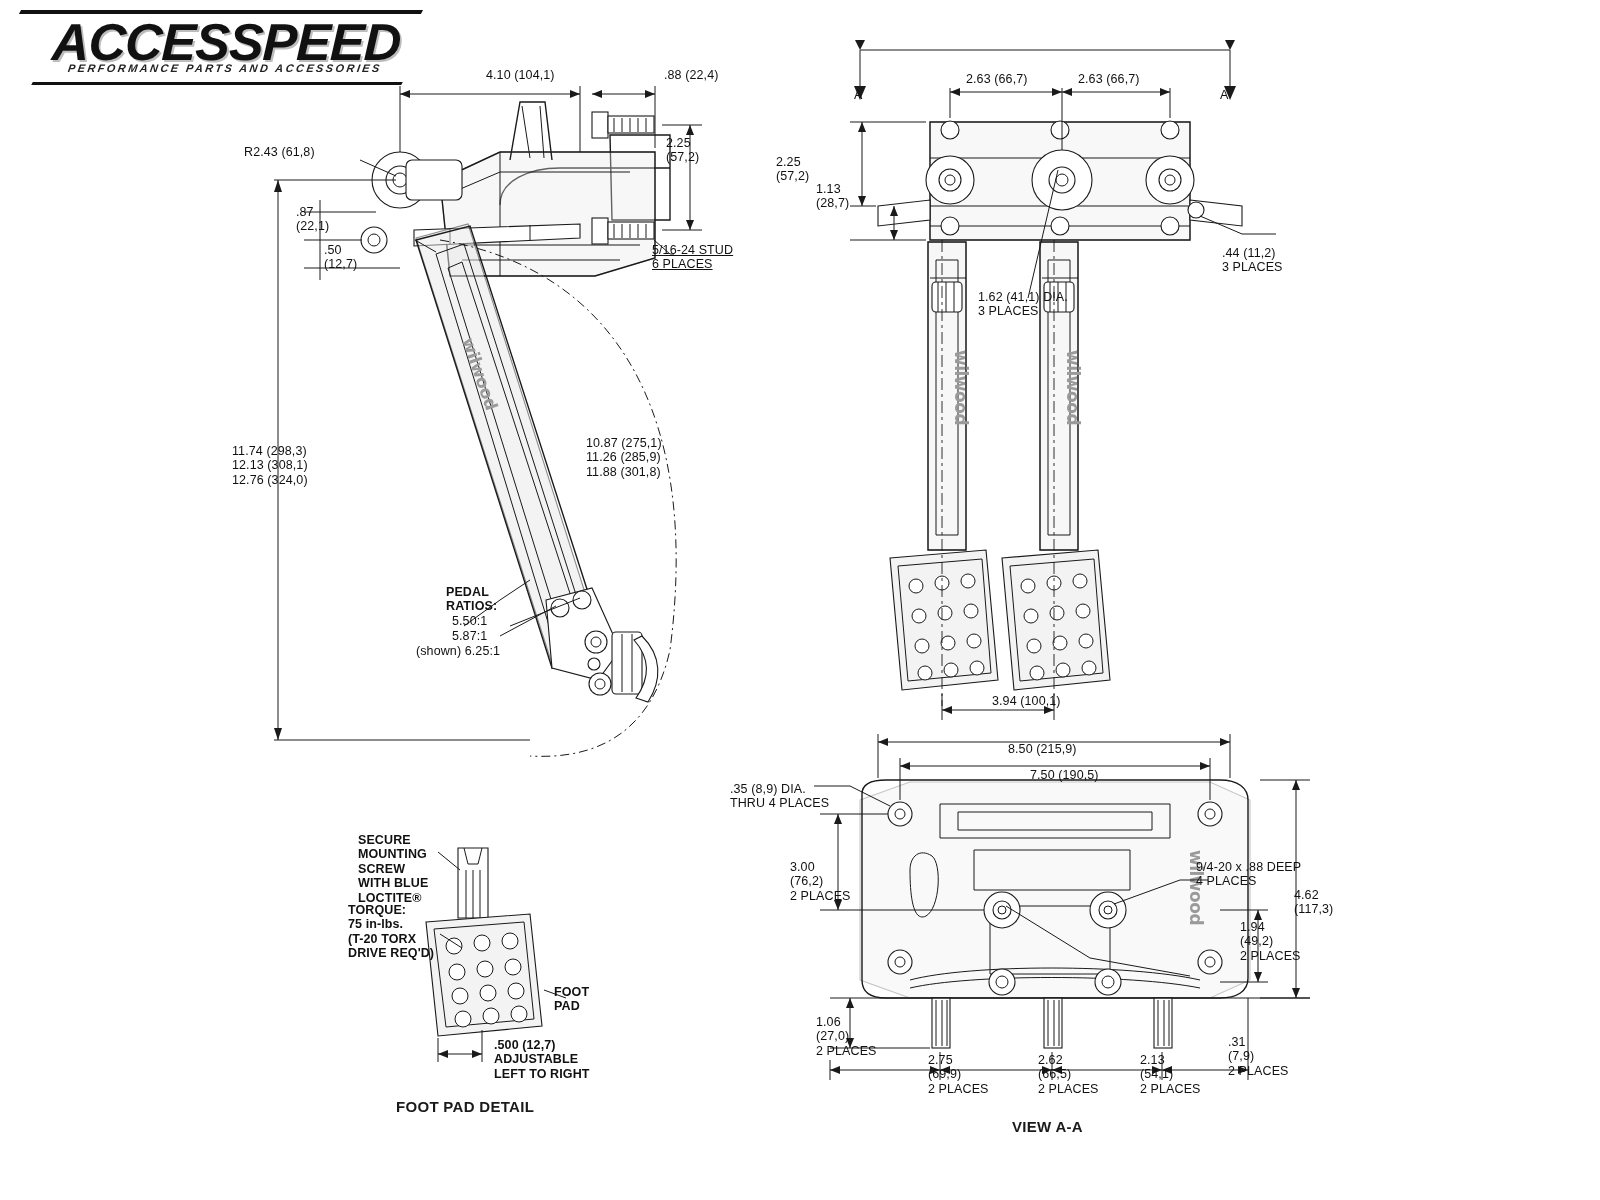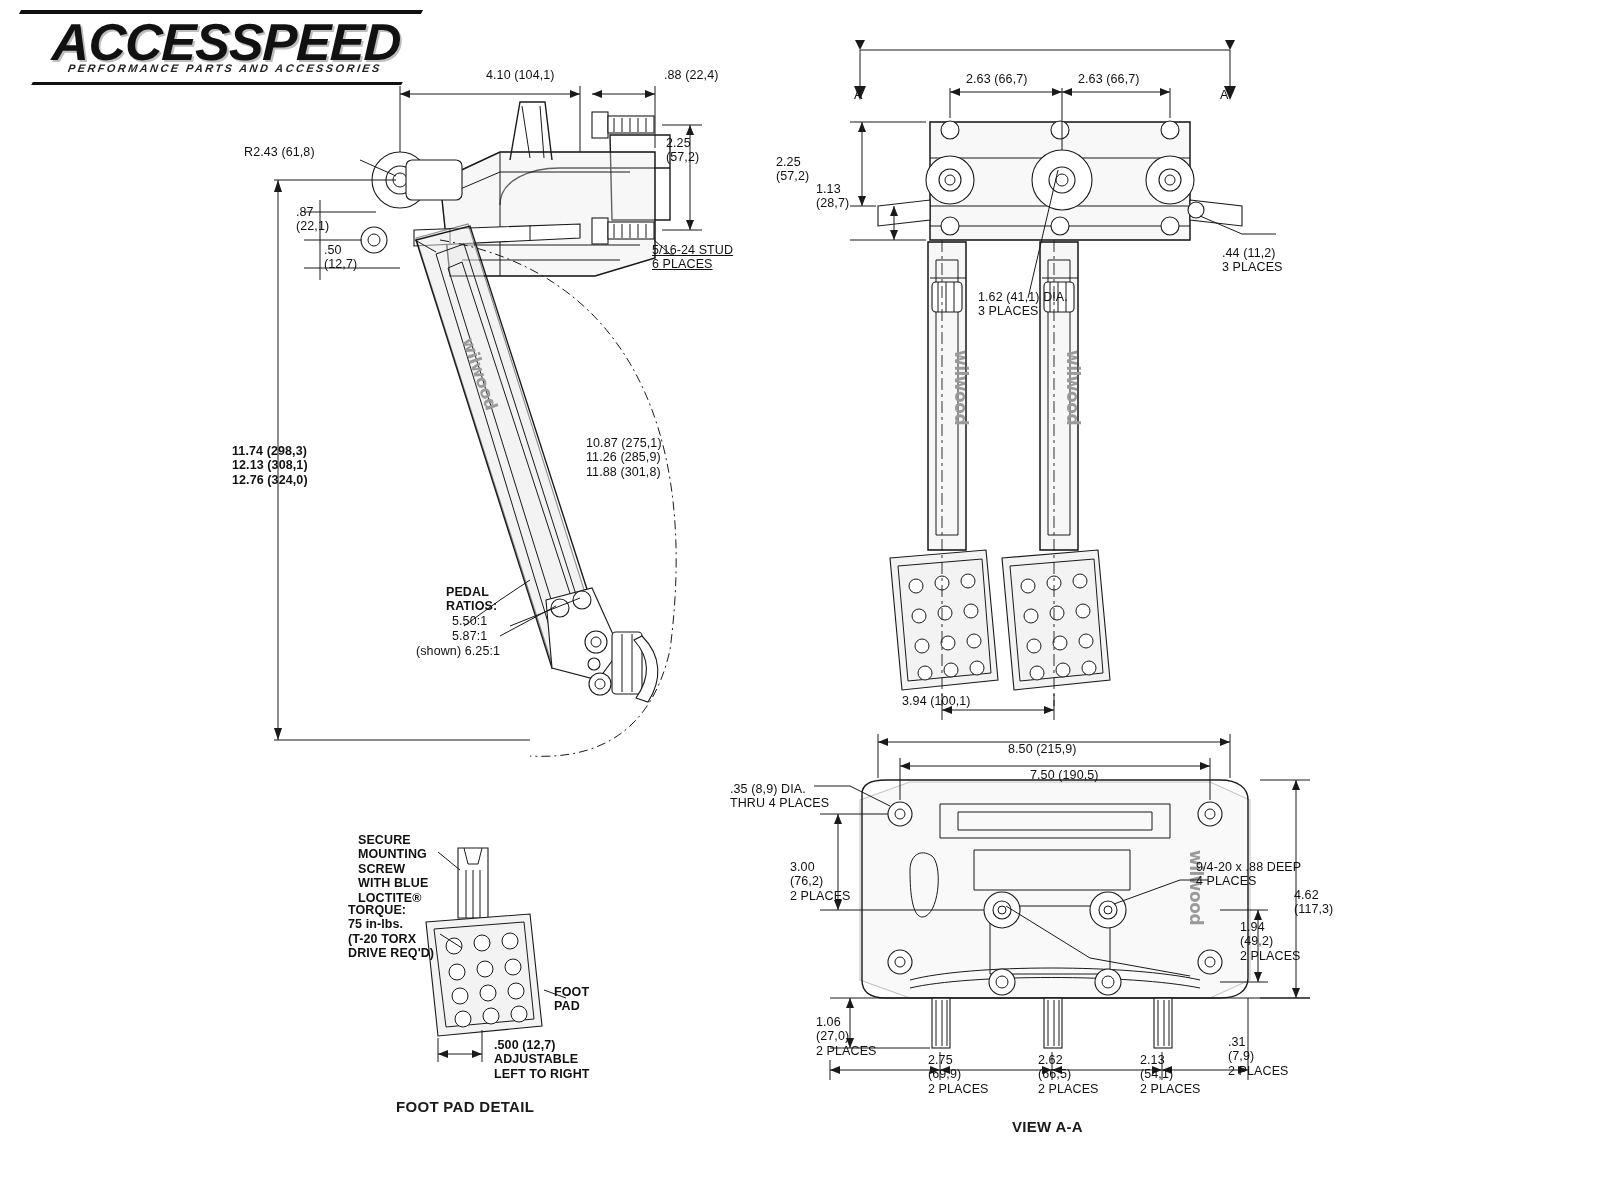--- a/index.html
+++ b/index.html
@@ -216,21 +216,21 @@
   <div class="abs dim" style="left:664px; top:68px;">.88 (22,4)</div>
   <div class="abs dim" style="left:666px; top:136px;">2.25
 (57,2)</div>
   <div class="abs dim" style="left:244px; top:145px;">R2.43 (61,8)</div>
   <div class="abs dim" style="left:296px; top:205px;">.87
 (22,1)</div>
   <div class="abs dim" style="left:324px; top:243px;">.50
 (12,7)</div>
   <div class="abs dim" style="left:652px; top:243px;text-decoration:underline;">5/16-24 STUD
 6 PLACES</div>
-  <div class="abs dim" style="left:232px; top:444px;font-weight:bold;">11.74 (298,3)
+  <div class="abs dim" style="left:232px; top:444px;">11.74 (298,3)
 12.13 (308,1)
 12.76 (324,0)</div>
   <div class="abs dim" style="left:586px; top:436px;">10.87 (275,1)
 11.26 (285,9)
 11.88 (301,8)</div>
   <div class="abs dim b" style="left:446px; top:585px;">PEDAL
 RATIOS:</div>
   <div class="abs dim" style="left:452px; top:614px;">5.50:1</div>
   <div class="abs dim" style="left:452px; top:629px;">5.87:1</div>
   <div class="abs dim" style="left:416px; top:644px;">(shown) 6.25:1</div>
@@ -365,21 +365,21 @@
   <div class="abs dim" style="left:966px; top:72px;">2.63 (66,7)</div>
   <div class="abs dim" style="left:1078px; top:72px;">2.63 (66,7)</div>
   <div class="abs dim" style="left:776px; top:155px;">2.25
 (57,2)</div>
   <div class="abs dim" style="left:816px; top:182px;">1.13
 (28,7)</div>
   <div class="abs dim" style="left:978px; top:290px;">1.62 (41,1) DIA.
 3 PLACES</div>
   <div class="abs dim" style="left:1222px; top:246px;">.44 (11,2)
 3 PLACES</div>
-  <div class="abs dim" style="left:902px; top:694px;">3.94 (100,1)</div>
+  <div class="abs dim" style="left:992px; top:694px;">3.94 (100,1)</div>
 
   <svg class="abs" style="left:330px; top:830px;" width="300" height="250">
 
     <path class="fillwhite" d="M128,18 L158,18 L158,88 L128,88 Z"></path>
     <path class="ln thin" d="M134,18 L138,34 L148,34 L152,18"></path>
     <line class="ln thin" x1="136" y1="40" x2="136" y2="88"></line>
     <line class="ln thin" x1="143" y1="40" x2="143" y2="88"></line>
     <line class="ln thin" x1="150" y1="40" x2="150" y2="88"></line>
 
     <path class="filllight" d="M96,92 L200,84 L212,196 L108,206 Z"></path>

